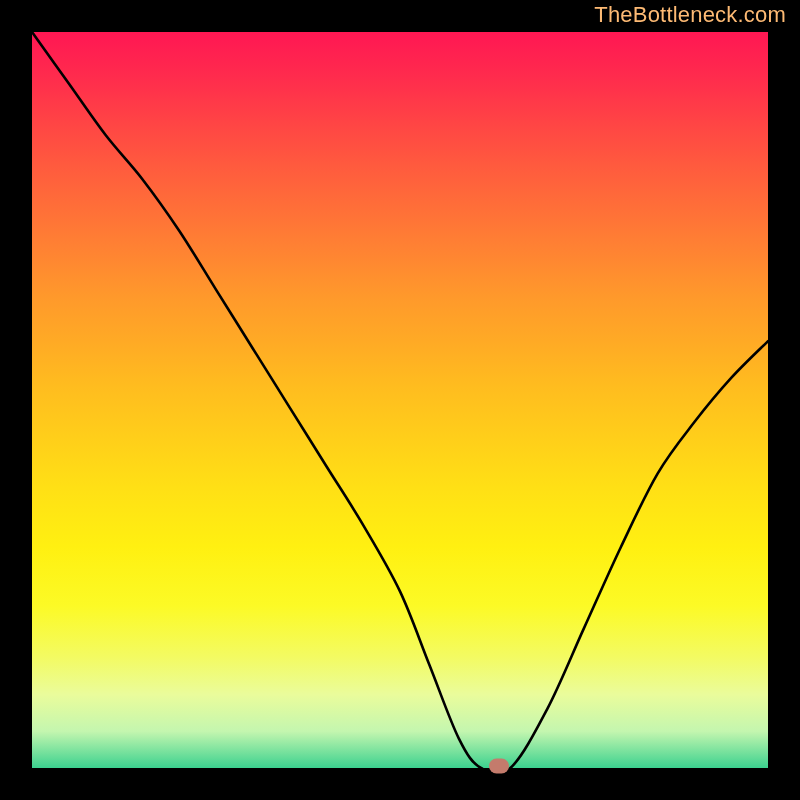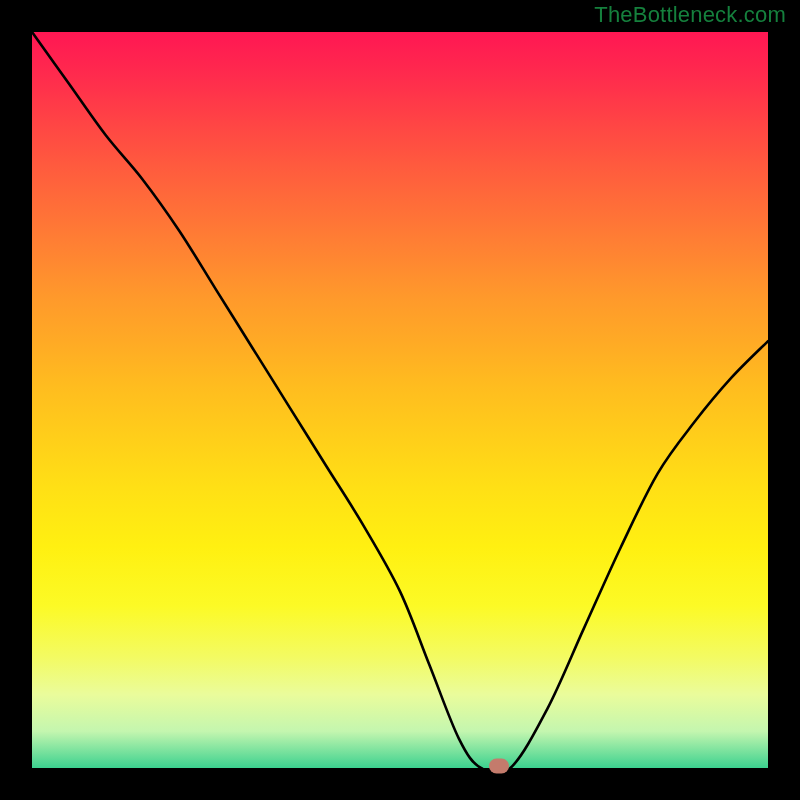--- a/index.html
+++ b/index.html
@@ -7,21 +7,21 @@
     width: 800px;
     height: 800px;
     background: #000;
     position: relative;
     font-family: Arial, sans-serif;
   }
   .watermark {
     position: absolute;
     top: 2px;
     right: 14px;
-    color: #15803d;
+    color: #fdba74;
     font-size: 22px;
     font-weight: 500;
     letter-spacing: 0.2px;
     z-index: 2;
   }
   .chart-area {
     position: absolute;
     left: 32px;
     right: 32px;
     top: 32px;

